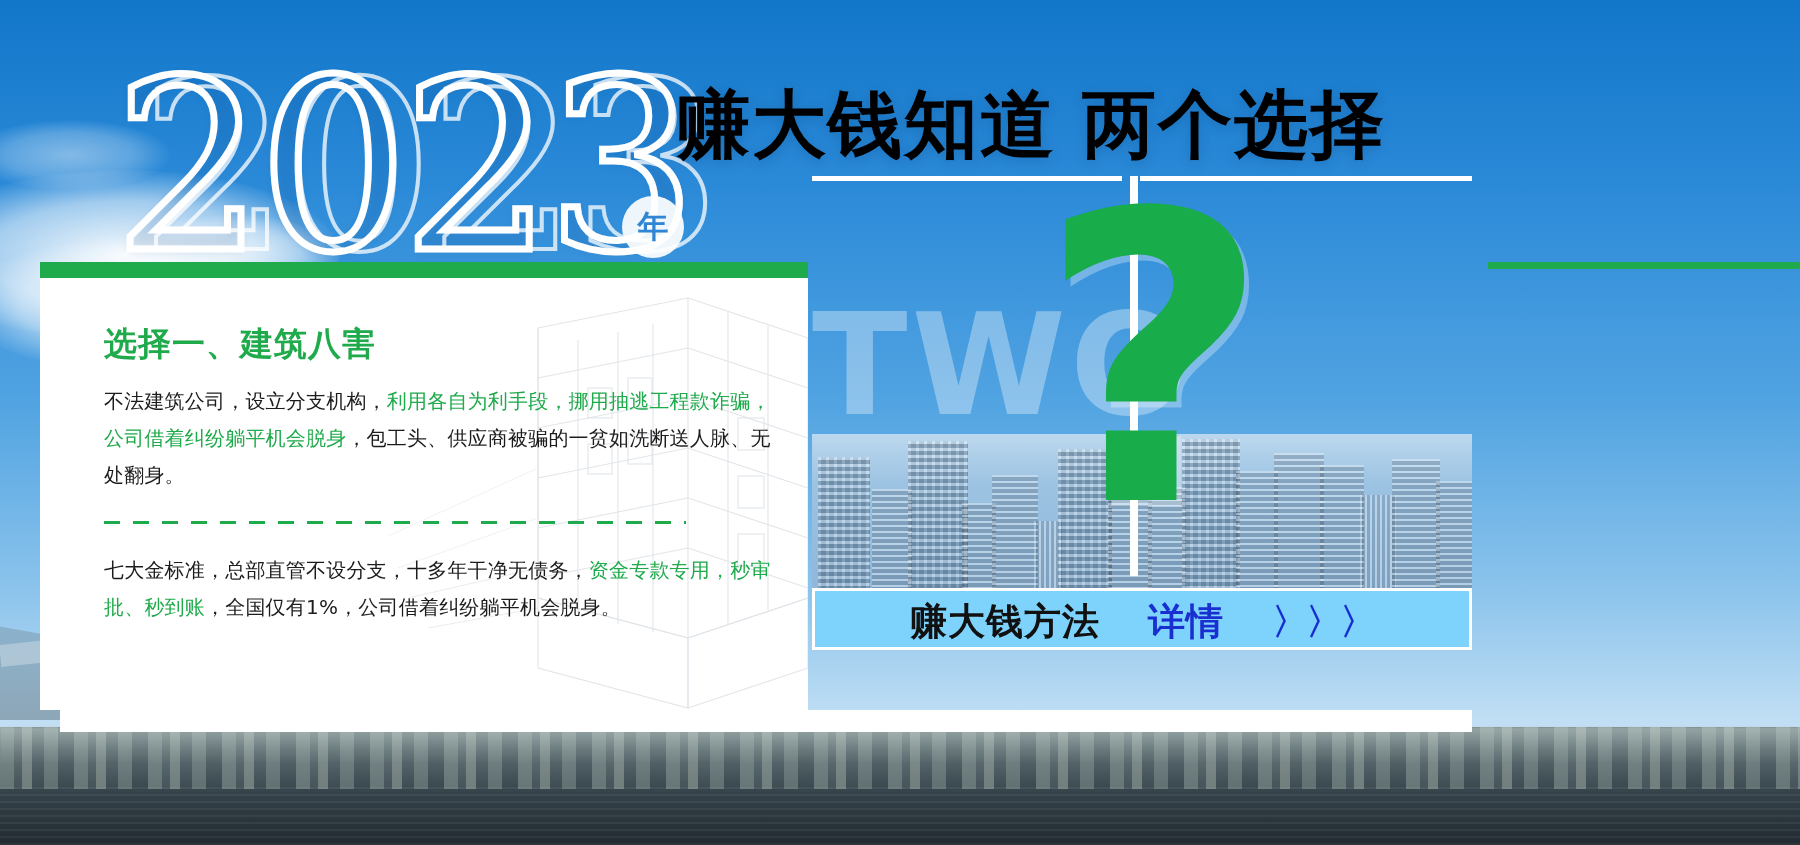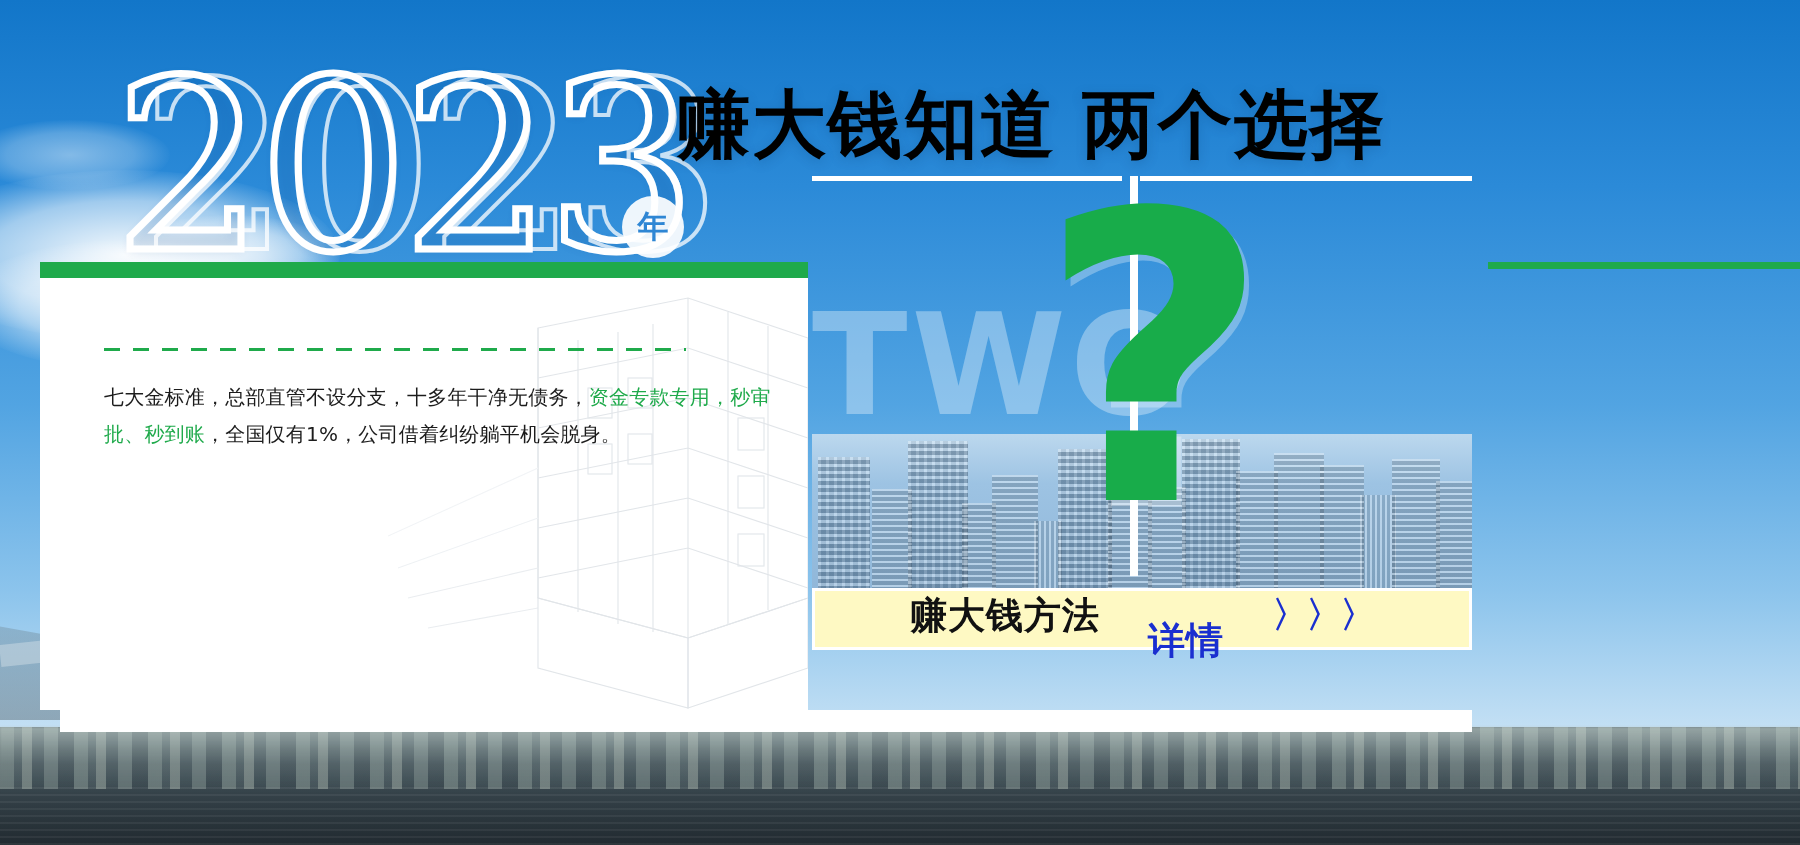--- a/index.html
+++ b/index.html
@@ -148,22 +148,22 @@
   .sk-beige { background:linear-gradient(180deg,#d6c3a2,#a08a66); }
   .sk-tan   { background:linear-gradient(180deg,#c9ad85,#8f7452); }
   .sk-grey  { background:linear-gradient(180deg,#c3ccd4,#7d8a95); }
   .win-v { background-image:repeating-linear-gradient(90deg, rgba(255,255,255,.30) 0 2px, rgba(0,0,0,.12) 2px 5px); }
   .win-h { background-image:repeating-linear-gradient(180deg, rgba(255,255,255,.32) 0 2px, rgba(0,0,0,.16) 2px 6px); }
   .win-g { background-image:repeating-linear-gradient(180deg, rgba(255,255,255,.22) 0 3px, rgba(20,40,60,.25) 3px 7px),
                               repeating-linear-gradient(90deg, rgba(255,255,255,.16) 0 3px, rgba(20,40,60,.12) 3px 8px); }
 
   .cta {
     position:absolute; left:0; top:412px; width:660px; height:62px;
-    background:#fef9c3; border:3px solid #ffffff;
-    display:flex; align-items:flex-start; justify-content:center; gap:48px;
+    background:#7dd3fc; border:3px solid #ffffff;
+    display:flex; align-items:flex-end; justify-content:center; gap:48px;
   }
   .cta-main {
     color:#111111; font-size:37px; font-weight:700; letter-spacing:1px;
     font-family:"DejaVu Sans","Liberation Sans",sans-serif;
   }
   .cta-sub {
     color:#1a2fd0; font-size:37px; font-weight:700; letter-spacing:1px;
     font-family:"DejaVu Sans","Liberation Sans",sans-serif;
     margin-top:25px;
   }
@@ -314,20 +314,24 @@
         <path d="M10 300 L150 250" stroke="#e9edf1"></path>
         <path d="M0 268 L150 200" stroke="#edf0f3"></path>
         <path d="M40 360 L150 340" stroke="#e3e7eb"></path>
         <path d="M150 330 L300 370 L300 440 L150 400 Z"></path>
         <path d="M300 370 L420 330 L420 400 L300 440 Z"></path>
       </g>
     </svg>
 
     <div class="card-inner">
 
+      <div>
+        <div class="sec-title">选择一、建筑八害</div>
+        <div class="sec-body"><span>不法建筑公司，设立分支机构，</span><span class="hl">利用各自为利手段，挪用抽逃工程款诈骗，公司借着纠纷躺平机会脱身</span><span>，包工头、供应商被骗的一贫如洗断送人脉、无处翻身。</span></div>
+      </div>
 
       <div class="divider"></div>
 
       <div>
         <div class="sec-body"><span>七大金标准，总部直管不设分支，十多年干净无债务，</span><span class="hl">资金专款专用，秒审批、秒到账</span><span>，全国仅有1%，公司借着纠纷躺平机会脱身。</span></div>
       </div>
     </div>
   </div>
 
 </div>

